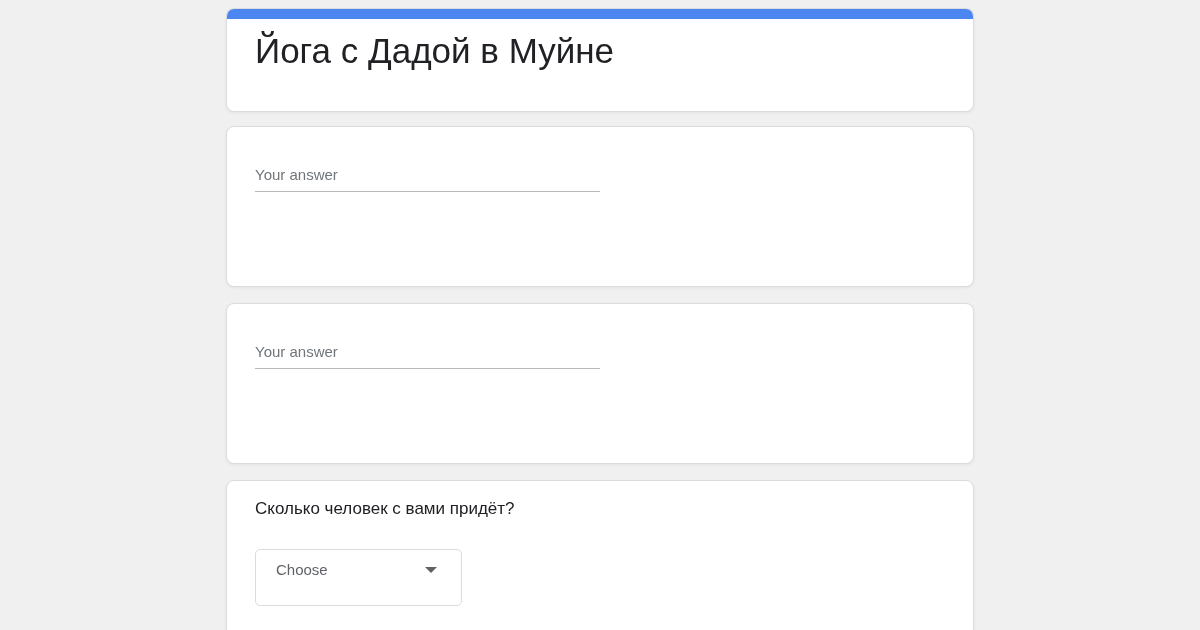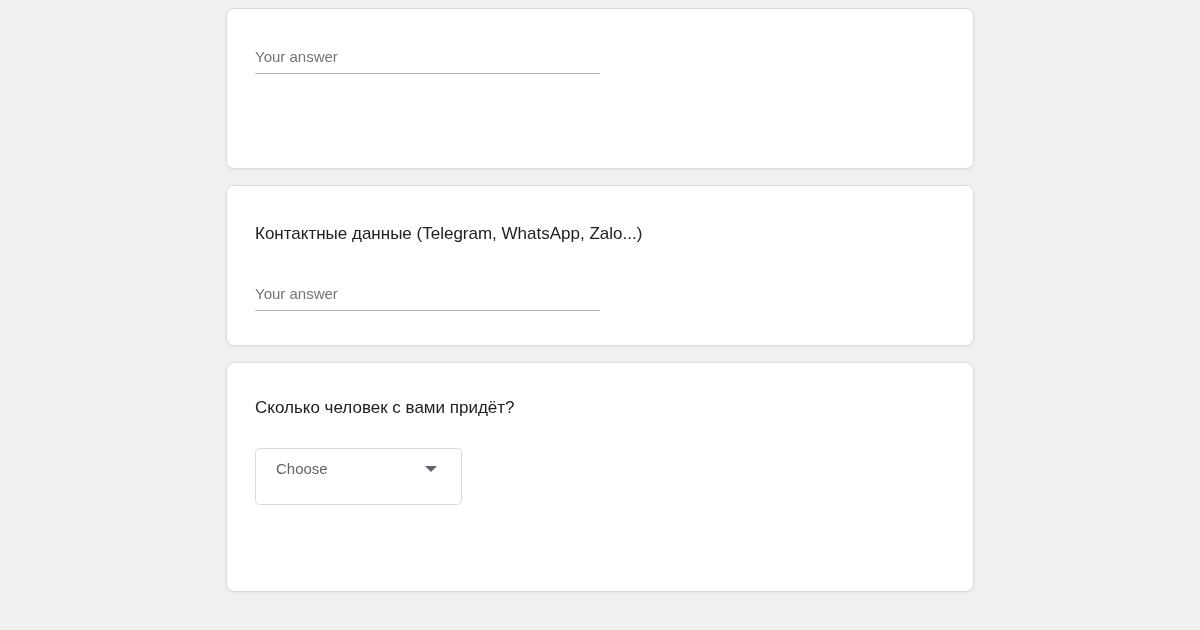--- a/index.html
+++ b/index.html
@@ -56,21 +56,21 @@
   }
   .q-label {
     padding: 36px 28px 0 28px;
     font-size: 17px;
     line-height: 24px;
     font-weight: 400;
     color: #202124;
     white-space: nowrap;
   }
   .q-card.last .q-label {
-    padding-top: 33px;
+    padding-top: 16px;
   }
   .answer-input {
     display: block;
     margin: 38px 0 0 28px;
     width: 345px;
     border: none;
     border-bottom: 1px solid #b9b9b9;
     background: transparent;
     font-family: "Liberation Sans", sans-serif;
     font-size: 15px;
@@ -106,27 +106,30 @@
     border-left: 6px solid transparent;
     border-right: 6px solid transparent;
     border-top: 6px solid #5f6368;
   }
 </style>
 </head>
 <body>
 
 <div class="stack">
 
+  <div class="card title-card">
+    <div class="accent-bar"></div>
+    <h1 class="form-title">Йога с Дадой в Муйне</h1>
+  </div>
 
   <div class="card q-card">
     <input class="answer-input" type="text" placeholder="Your answer" style="">
   </div>
 
   <div class="card q-card">
-    <div class="q-label">Контактные данные (Telegram, WhatsApp, Zalo...)</div>
     <input class="answer-input" type="text" placeholder="Your answer" style="">
   </div>
 
   <div class="card q-card last">
     <div class="q-label">Сколько человек с вами придёт?</div>
     <div class="dropdown">
       <span class="dropdown-label">Choose</span>
       <span class="caret-down"></span>
     </div>
   </div>

